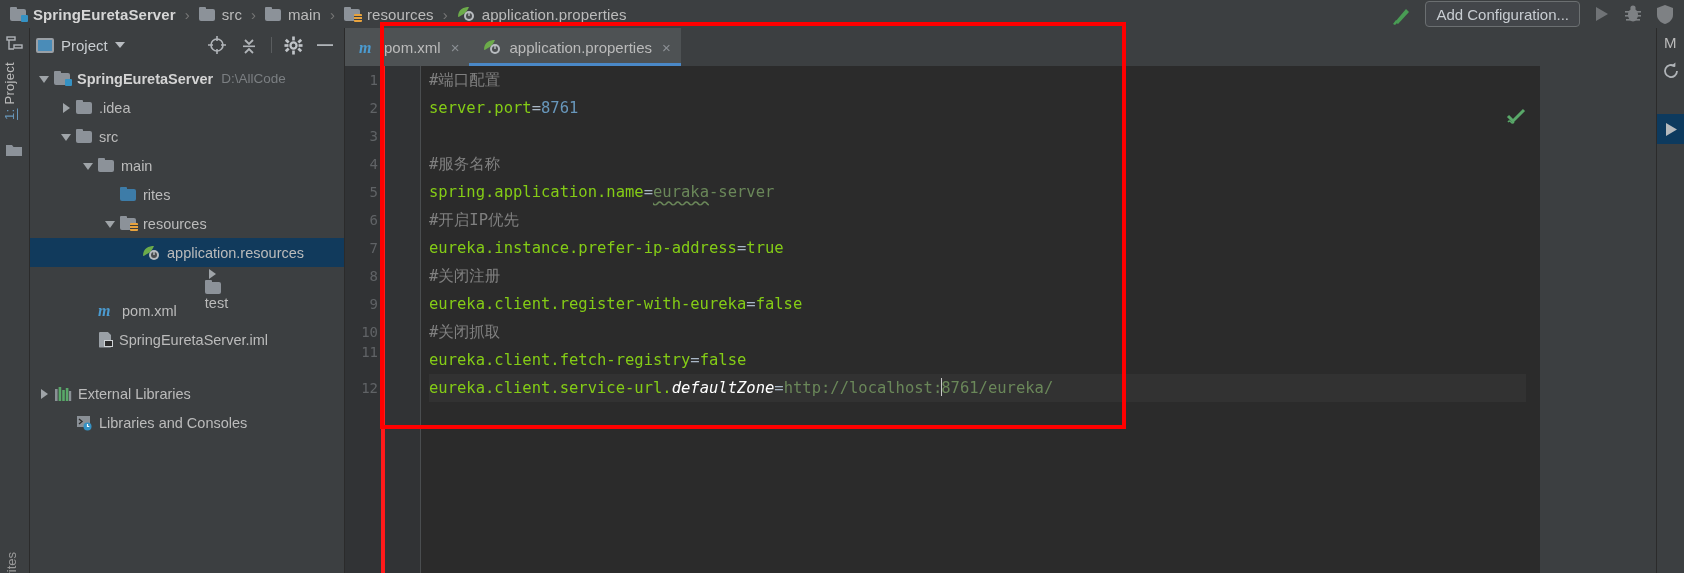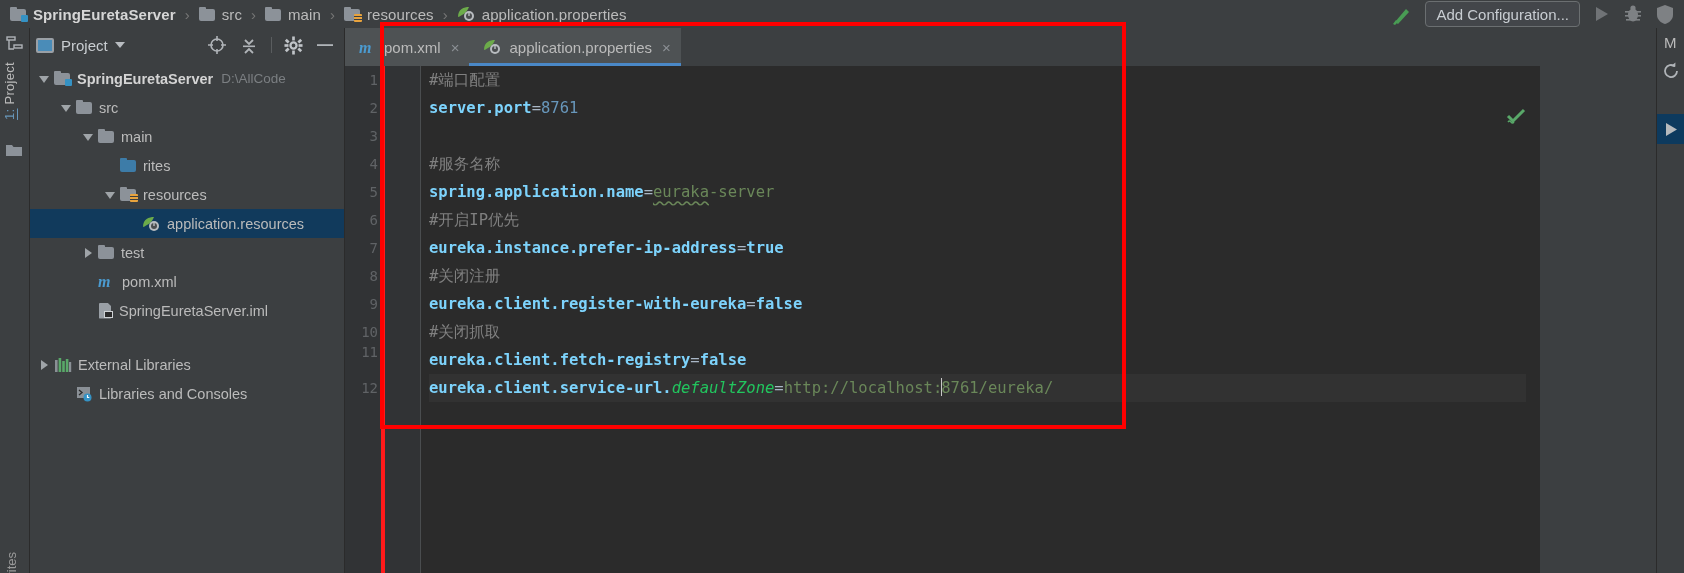--- a/index.html
+++ b/index.html
@@ -145,26 +145,26 @@
   .gutter-edge { position:absolute; left:75px; top:0; bottom:0; width:1px; background:#4a4d4f; }
 
   .code {
     position:absolute; left:84px; top:0; right:0; bottom:0;
     font-family:"DejaVu Sans Mono", monospace; font-size:15.5px; line-height:28px;
     white-space:pre;
   }
   .cl { height:28px; }
   .cl.current { background:#323232; }
   .cmt { color:#808080; }
-  .key { color:#7dd3fc;font-weight:bold; }
+  .key { color:#84cc16; }
   .eq  { color:#a9b7c6; }
   .num { color:#6897bb; }
   .strv{ color:#6a8759; }
   .typo{ color:#6a8759; text-decoration:underline wavy #6a8759; text-underline-offset:3px; }
-  .ital{ color:#22c55e; font-style:italic; }
+  .ital{ color:#ffffff; font-style:italic; }
   .caret{ display:inline-block; width:1px; height:18px; background:#c8c8c8; vertical-align:-3px; margin:0 -1px; }
 
   
   .stripe { position:absolute; right:0; top:0; width:14px; bottom:0; background:#2b2b2b; }
   .check { position:absolute; right:14px; top:42px; width:20px; height:16px; }
 
   
   .rightstrip {
     position:absolute; right:0; top:28px; width:28px; height:545px;
     background:#3c3f41; border-left:1px solid #2b2b2b;
@@ -320,20 +320,25 @@
     <div class="tree" id="tree">
         <div class="row" style="padding-left: 8px;">
           <span class="arrow open"></span>
           <span class="ic ic-folder ic-module">
             <span class="badge"></span>
           </span>
           <span class="name bold">SpringEuretaServer</span>
           <span class="path">D:\AllCode</span>
         </div>
         <div class="row" style="padding-left: 30px;">
+          <span class="arrow closed"></span>
+          <span class="ic ic-folder"></span>
+          <span class="name">.idea</span>
+        </div>
+        <div class="row" style="padding-left: 30px;">
           <span class="arrow open"></span>
           <span class="ic ic-folder"></span>
           <span class="name">src</span>
         </div>
         <div class="row" style="padding-left: 52px;">
           <span class="arrow open"></span>
           <span class="ic ic-folder"></span>
           <span class="name">main</span>
         </div>
         <div class="row" style="padding-left: 74px;">
@@ -353,21 +358,21 @@
           <span class="ic ic-spring">
             <svg width="19" height="16" viewBox="0 0 19 16">
               <path d="M1 11 C1 3 7 1 12 1 C10 5 9 7 5 9 C3 10 2 11 1 11 Z" fill="#6cab4a"></path>
               <circle cx="12" cy="10" r="5" fill="#b8bcc0"></circle>
               <circle cx="12" cy="10" r="3" fill="#4a4d4f"></circle>
               <rect x="11.3" y="6" width="1.4" height="4" fill="#b8bcc0"></rect>
             </svg>
           </span>
           <span class="name">application.resources</span>
         </div>
-        <div class="row" style="padding-left: 52px;">
+        <div class="row" style="padding-left: 52px; flex-direction: column;">
           <span class="arrow closed"></span>
           <span class="ic ic-folder"></span>
           <span class="name">test</span>
         </div>
         <div class="row" style="padding-left: 52px;">
           <span class="arrow"></span>
           <span class="ic ic-maven"><i>m</i></span>
           <span class="name">pom.xml</span>
         </div>
         <div class="row" style="padding-left: 52px;">

